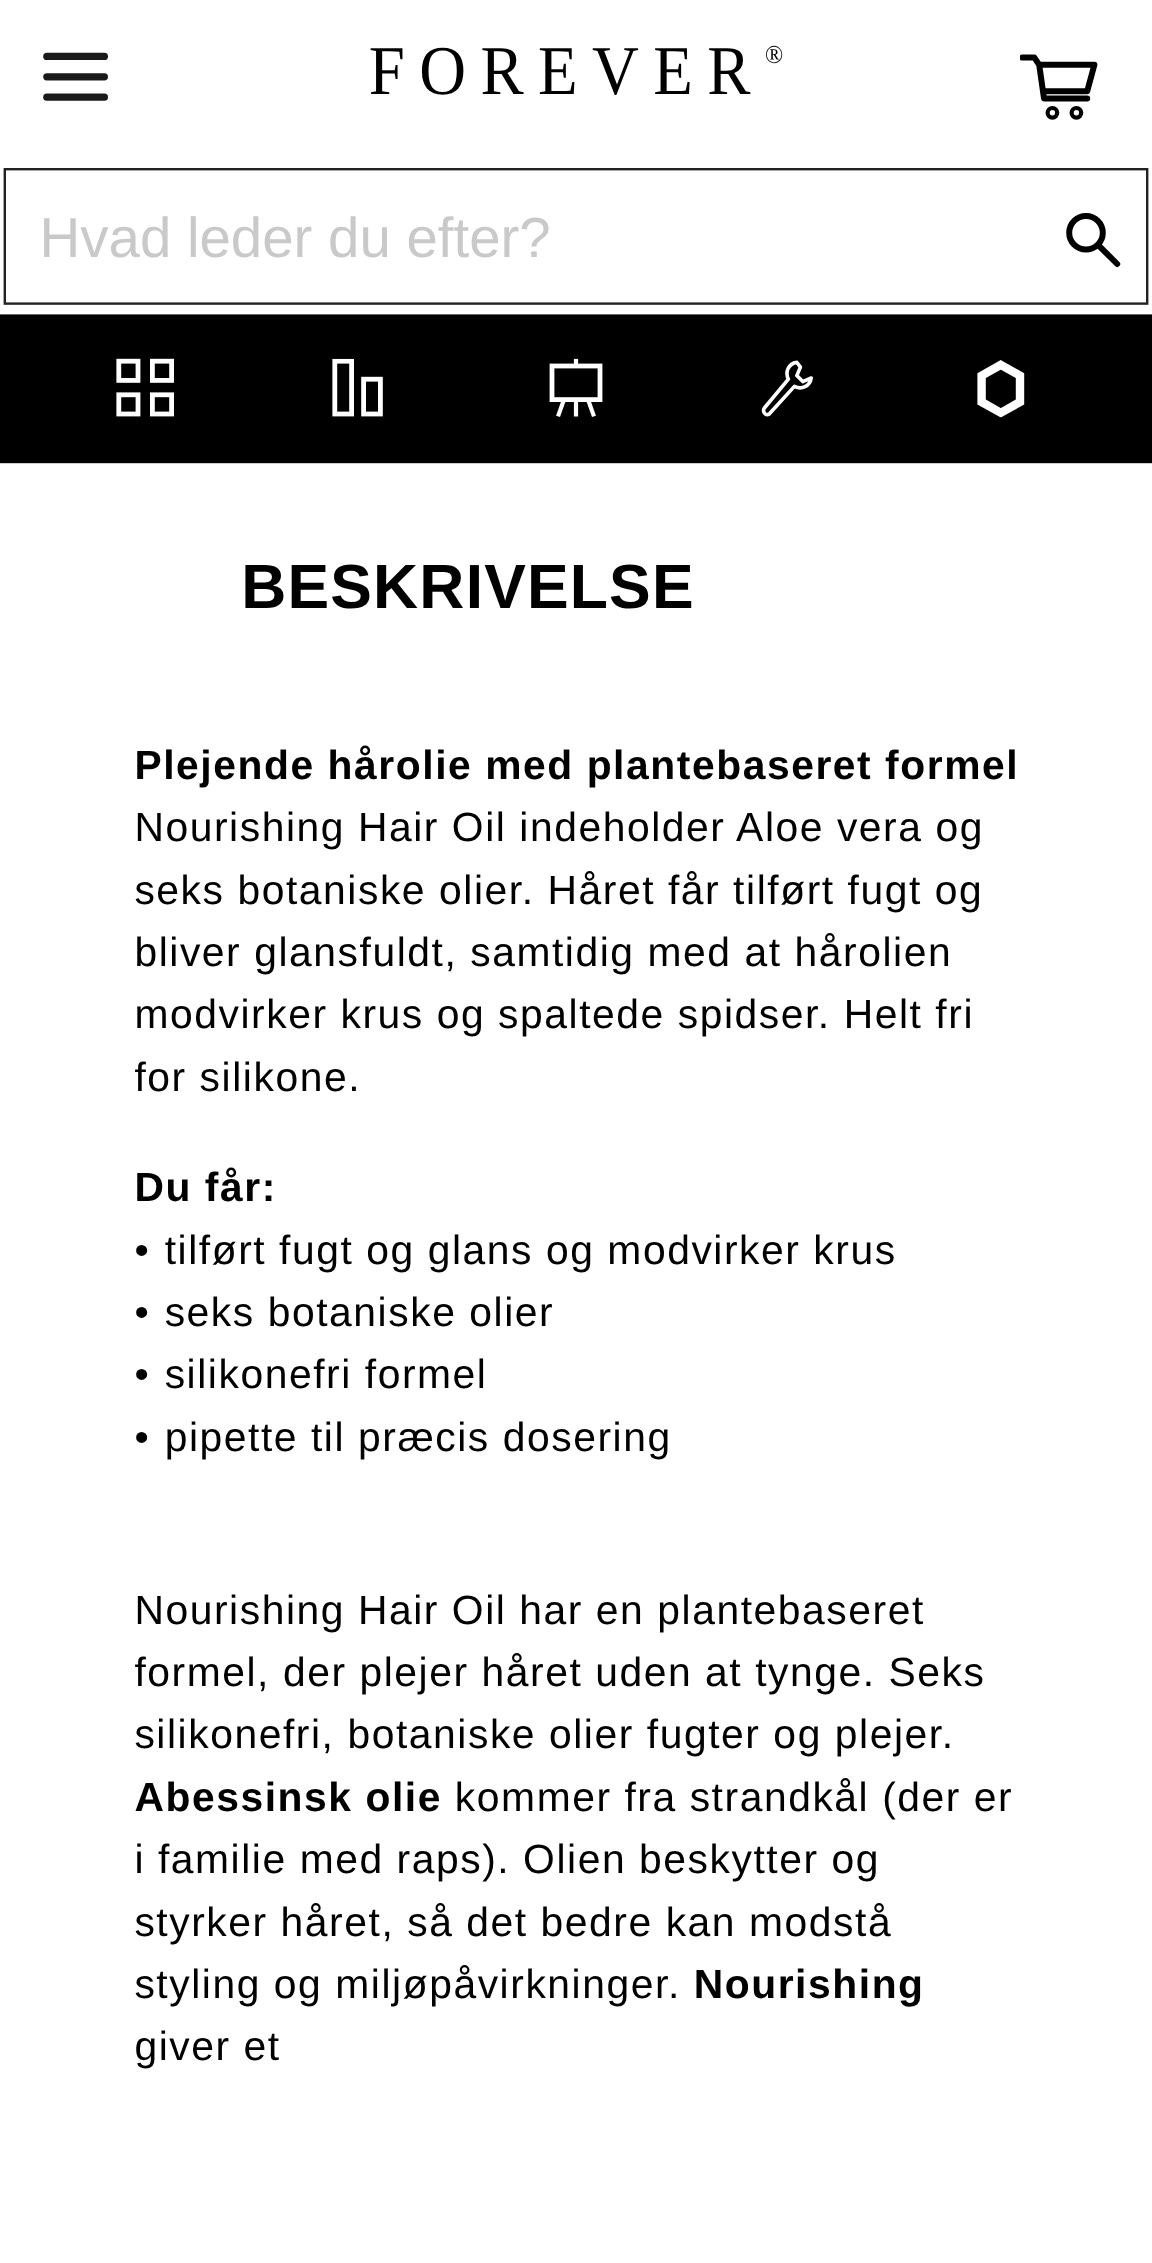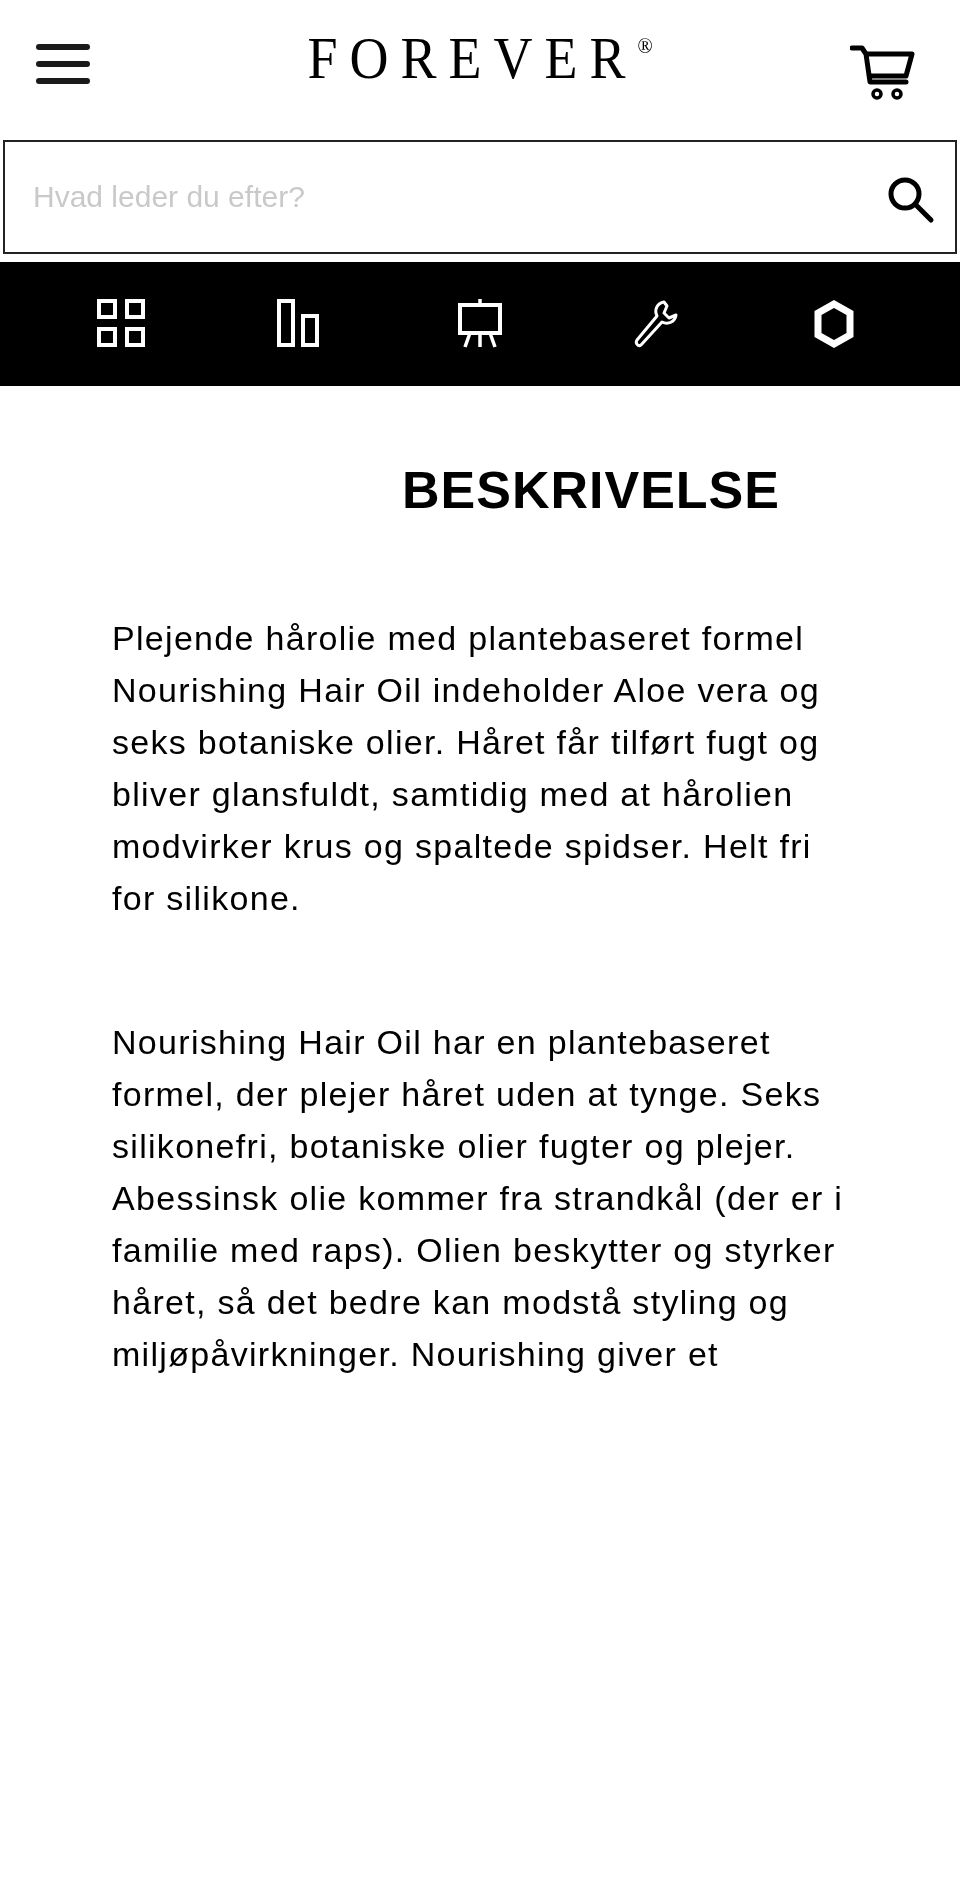--- a/index.html
+++ b/index.html
@@ -12,32 +12,32 @@
   .hamburger span:nth-child(1) { top: 0; }
   .hamburger span:nth-child(2) { top: 17px; }
   .hamburger span:nth-child(3) { top: 34px; }
   .logo { position: absolute; left: 0; top: 28px; width: 960px; text-align: center; font-family: "Liberation Serif", serif;
           font-size: 54px; letter-spacing: 12px; font-weight: normal; color: #000; transform: scaleY(1.08); }
   .logo sup { font-size: 20px; letter-spacing: 0; vertical-align: 24px; }
   .cart { position: absolute; left: 850px; top: 44px; width: 66px; height: 58px; cursor: pointer; }
 
   .search { position: absolute; left: 3px; top: 140px; width: 954px; height: 114px; border: 2px solid #222; background: #fff; }
   .search input { position: absolute; left: 28px; top: 22px; width: 820px; height: 66px; border: none; outline: none;
-                  font-family: "Liberation Sans", sans-serif; font-size: 30px; color: #000; background: transparent; }
+                  font-family: "Liberation Sans", sans-serif; font-size: 47px; color: #000; background: transparent; }
   .search input::placeholder { color: #c9c9c9; }
   .search-btn { position: absolute; left: 882px; top: 34px; width: 48px; height: 48px; cursor: pointer; }
 
   .catnav { position: absolute; left: 0; top: 262px; width: 960px; height: 124px; background: #000; }
   .catnav .item { position: absolute; top: 34px; width: 60px; height: 56px; display: flex; align-items: center; justify-content: center; cursor: pointer; }
 
   .content { position: absolute; left: 112px; top: 460px; width: 760px; }
-  .section-title { position: absolute; left: -112px; top: 0; width: 780px; text-align: right; font-weight: bold; font-size: 52px; letter-spacing: 1px; }
+  .section-title { position: absolute; left: -112px; top: 0; width: 780px; text-align: center; font-weight: bold; font-size: 52px; letter-spacing: 1px; }
   .desc { position: absolute; left: 0; top: 152px; width: 740px; font-size: 34px; line-height: 52px; letter-spacing: 1.3px; }
   .desc p { margin-bottom: 40px; }
-  .desc b { font-weight: normal; }
+  .desc b { font-weight: bold; }
   .desc ul { list-style: none; margin-bottom: 40px; }
   .desc li::before { content: "\2022"; margin-right: 12px; }
 </style>
 </head>
 <body>
 
 <header class="header">
   <div class="hamburger">
     <span></span>
     <span></span>
@@ -102,19 +102,28 @@
   </div>
 </nav>
 
 <main class="content">
   <h1 class="section-title">BESKRIVELSE</h1>
   <div class="desc">
     <p>
       <b>Plejende hårolie med plantebaseret formel</b><br>
       <span>Nourishing Hair Oil indeholder Aloe vera og seks botaniske olier. Håret får tilført fugt og bliver glansfuldt, samtidig med at hårolien modvirker krus og spaltede spidser. Helt fri for silikone.</span>
     </p>
+    <div>
+      <b>Du får:</b>
+      <ul>
+        <li>tilført fugt og glans og modvirker krus</li>
+        <li>seks botaniske olier</li>
+        <li>silikonefri formel</li>
+        <li>pipette til præcis dosering</li>
+      </ul>
+    </div>
     <p>
       <br>
       <span>Nourishing Hair Oil har en plantebaseret formel, der plejer håret uden at tynge. Seks silikonefri, botaniske olier fugter og plejer.</span>
       <b>Abessinsk olie</b><span> kommer fra strandkål (der er i familie med raps). Olien beskytter og styrker håret, så det bedre kan modstå styling og miljøpåvirkninger. </span><b>Nourishing</b><span> giver et</span>
     </p>
   </div>
 </main>
 
 </body></html>

